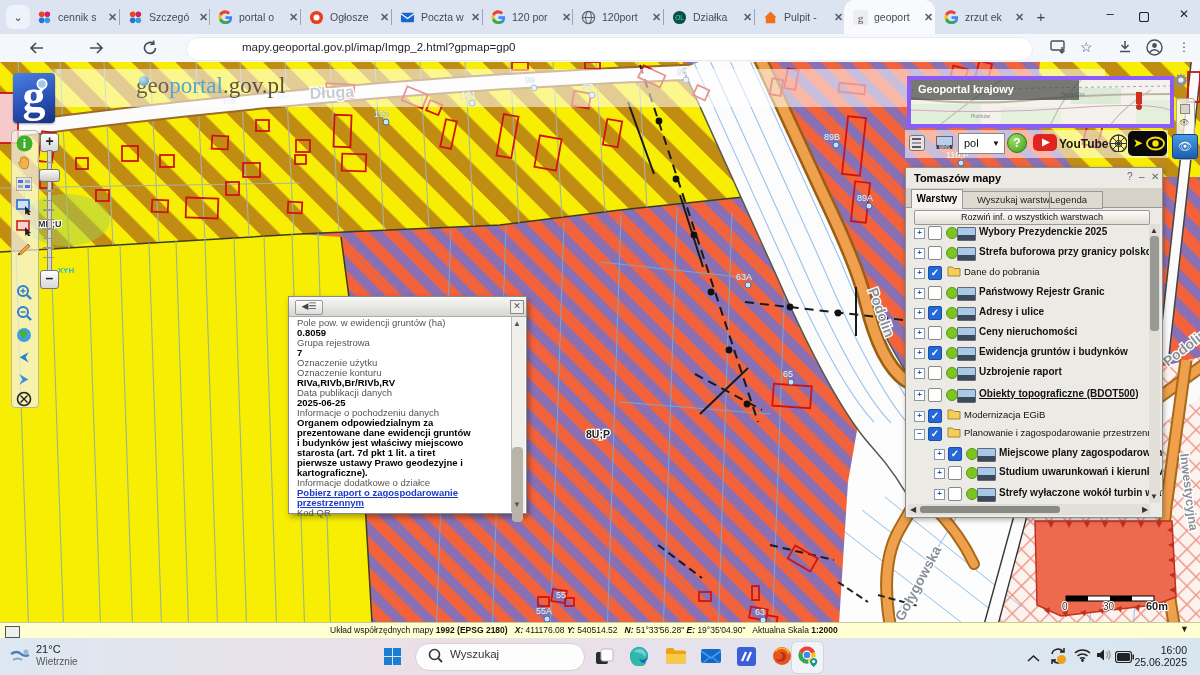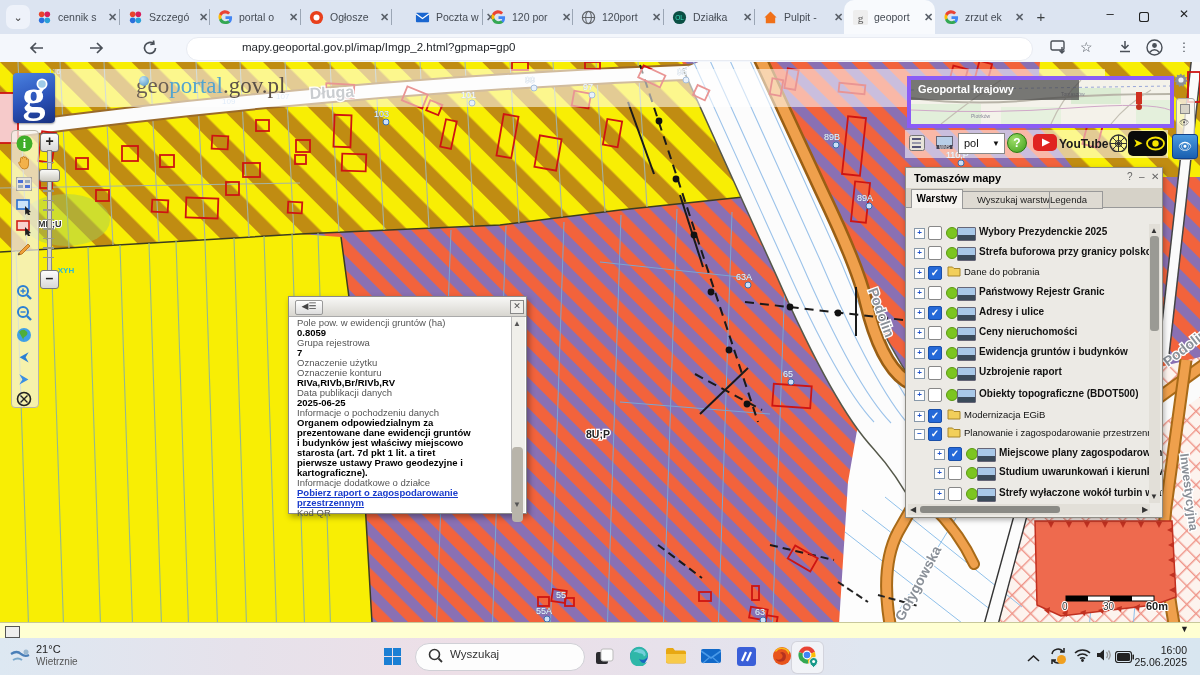--- a/index.html
+++ b/index.html
@@ -89,21 +89,21 @@
 <div class="tsep abs" style="left:300px;"></div>
 <div class="tab abs" style="left:300px;width:91px;">
       <svg class="favi" viewBox="0 0 16 16">
         <circle cx="8" cy="8" r="7" fill="#e8401c"></circle>
         <circle cx="8" cy="8" r="3.2" fill="#fff"></circle>
       </svg>
       <span class="ttl">Ogłosze</span>
       <span class="tclose">✕</span>
     </div>
 <div class="tsep abs" style="left:391px;"></div>
-<div class="tab abs" style="left:406px;width:91px;">
+<div class="tab abs" style="left:391px;width:91px;">
       <svg class="favi" viewBox="0 0 16 16">
         <rect x="1" y="3" width="14" height="10" rx="1" fill="#1a66d0"></rect>
         <path d="M 1,4 L 8,9 L 15,4" stroke="#fff" stroke-width="1.3" fill="none"></path>
       </svg>
       <span class="ttl">Poczta w</span>
       <span class="tclose">✕</span>
     </div>
 <div class="tsep abs" style="left:482px;"></div>
 <div class="tab abs" style="left:482px;width:91px;">
       <svg class="favi" viewBox="0 0 16 16">
@@ -623,20 +623,21 @@
   
   <div class="abs" id="lpanel">
     <div class="abs" style="left:8px;top:4px;font-size:11px;font-weight:bold;color:#000;">Tomaszów mapy</div>
     <div class="abs" style="left:221px;top:3px;font-size:10px;color:#666;">?</div>
     <div class="abs" style="left:233px;top:3px;font-size:10px;color:#666;">–</div>
     <div class="abs" style="left:245px;top:3px;font-size:10px;color:#666;">✕</div>
     <div class="abs" style="left:0px;top:20px;width:256px;height:19px;background:#d6d2c8;border-bottom:1px solid #999;"></div>
     <div class="abs" style="left:5px;top:21px;width:50px;height:18px;background:#f6f4f0;border:1px solid #999;border-bottom:none;font-size:10px;font-weight:bold;text-align:center;line-height:18px;z-index:2;">Warstwy</div>
     <div class="abs" style="left:56px;top:23px;width:86px;height:16px;background:#dedad2;border:1px solid #999;font-size:9.5px;text-align:center;line-height:16px;color:#222;padding-left:10px;">Wyszukaj warstwę</div>
     <div class="abs" style="left:143px;top:23px;width:52px;height:16px;background:#dedad2;border:1px solid #999;font-size:9.5px;line-height:16px;color:#222;">Legenda</div>
+    <div class="abs" style="left:8px;top:42px;width:234px;height:13px;background:linear-gradient(#fdfdfc,#e2ded6);border:1px solid #999;border-radius:2px;font-size:9px;text-align:center;line-height:13px;color:#111;">Rozwiń inf. o wszystkich warstwach</div>
     <div class="abs exp" style="left:8px;top:60px;">+</div>
     <div class="abs cb" style="left:22px;top:58px;"></div>
     <div class="abs dot" style="left:40px;top:59px;"></div>
     <div class="abs wmsi" style="left:51px;top:59px;"><i></i></div>
     <div class="abs lbl" style="left:73px;top:58px;">Wybory Prezydenckie 2025</div>
     <div class="abs exp" style="left:8px;top:80px;">+</div>
     <div class="abs cb" style="left:22px;top:78px;"></div>
     <div class="abs dot" style="left:40px;top:79px;"></div>
     <div class="abs wmsi" style="left:51px;top:79px;"><i></i></div>
     <div class="abs lbl" style="left:73px;top:78px;">Strefa buforowa przy granicy polsko-białor</div>
@@ -668,21 +669,21 @@
     <div class="abs lbl" style="left:73px;top:178px;">Ewidencja gruntów i budynków</div>
     <div class="abs exp" style="left:8px;top:200px;">+</div>
     <div class="abs cb" style="left:22px;top:198px;"></div>
     <div class="abs dot" style="left:40px;top:199px;"></div>
     <div class="abs wmsi" style="left:51px;top:199px;"><i></i></div>
     <div class="abs lbl" style="left:73px;top:198px;">Uzbrojenie raport</div>
     <div class="abs exp" style="left:8px;top:222px;">+</div>
     <div class="abs cb" style="left:22px;top:220px;"></div>
     <div class="abs dot" style="left:40px;top:221px;"></div>
     <div class="abs wmsi" style="left:51px;top:221px;"><i></i></div>
-    <div class="abs lbl" style="left:73px;top:220px;">Obiekty topograficzne (BDOT500)</div>
+    <div class="abs lbl" style="left:73px;top:220px;text-decoration:underline;">Obiekty topograficzne (BDOT500)</div>
     <div class="abs exp" style="left:8px;top:243px;">+</div>
     <div class="abs cbc" style="left:22px;top:241px;">✓</div>
     <div class="abs fold" style="left:41px;top:241px;"><svg width="14" height="11">
           <path d="M 1,3 L 1,10 L 13,10 L 13,2.5 L 7,2.5 L 5.5,1 L 1,1 Z" fill="#f2cf5a" stroke="#a8862a" stroke-width="1"></path>
         </svg></div>
     <div class="abs lblr" style="left:58px;top:241px;">Modernizacja EGiB</div>
     <div class="abs exp" style="left:8px;top:261px;">−</div>
     <div class="abs cbc" style="left:22px;top:259px;">✓</div>
     <div class="abs fold" style="left:41px;top:259px;"><svg width="14" height="11">
           <path d="M 1,3 L 1,10 L 13,10 L 13,2.5 L 7,2.5 L 5.5,1 L 1,1 Z" fill="#f2cf5a" stroke="#a8862a" stroke-width="1"></path>
@@ -707,20 +708,21 @@
     <div class="abs" style="left:4px;top:337px;font-size:8px;color:#333;">◀</div>
     <div class="abs" style="left:236px;top:337px;font-size:8px;color:#333;">▶</div>
     <div class="abs" style="left:14px;top:338px;width:140px;height:7px;background:#8a8a85;border-radius:3px;"></div>
     <div class="abs" style="left:243px;top:56px;width:11px;height:279px;background:#e2dfd8;"></div>
     <div class="abs" style="left:244px;top:58px;font-size:8px;color:#333;">▲</div>
     <div class="abs" style="left:244px;top:68px;width:9px;height:95px;background:#9a9a94;border-radius:3px;"></div>
     <div class="abs" style="left:244px;top:324px;font-size:8px;color:#333;">▼</div>
   </div>
   <div class="abs" id="statusbar">
     <div class="abs" style="left:5px;top:3px;width:13px;height:10px;border:1px solid #555;background:#eee;"></div>
+    <div class="abs" style="left:330px;top:2px;white-space:nowrap;">Układ współrzędnych mapy <b>1992 (EPSG 2180)</b> &nbsp; <b><i>X:</i></b> 411176.08 <b><i>Y:</i></b> 540514.52 &nbsp; <b><i>N:</i></b> 51°33'56.28" <b><i>E:</i></b> 19°35'04.90" &nbsp; Aktualna Skala <b>1:2000</b></div>
     <div class="abs" style="left:1180px;top:1px;font-size:9px;color:#222;">▼</div>
   </div>
 </div>
 
 <div class="abs" id="taskbar">
 <div class="abs" style="left:8px;top:8px;"><svg width="24" height="22">
         <path d="M 3,8 q 6,-4 10,0 q 4,3 8,1" stroke="#4a7fb8" stroke-width="2.2" fill="none"></path>
         <path d="M 5,14 q 5,-3 9,0" stroke="#7aa8cc" stroke-width="2" fill="none"></path>
         <circle cx="18" cy="6" r="2.5" fill="#9ab8d0"></circle>
       </svg></div>

